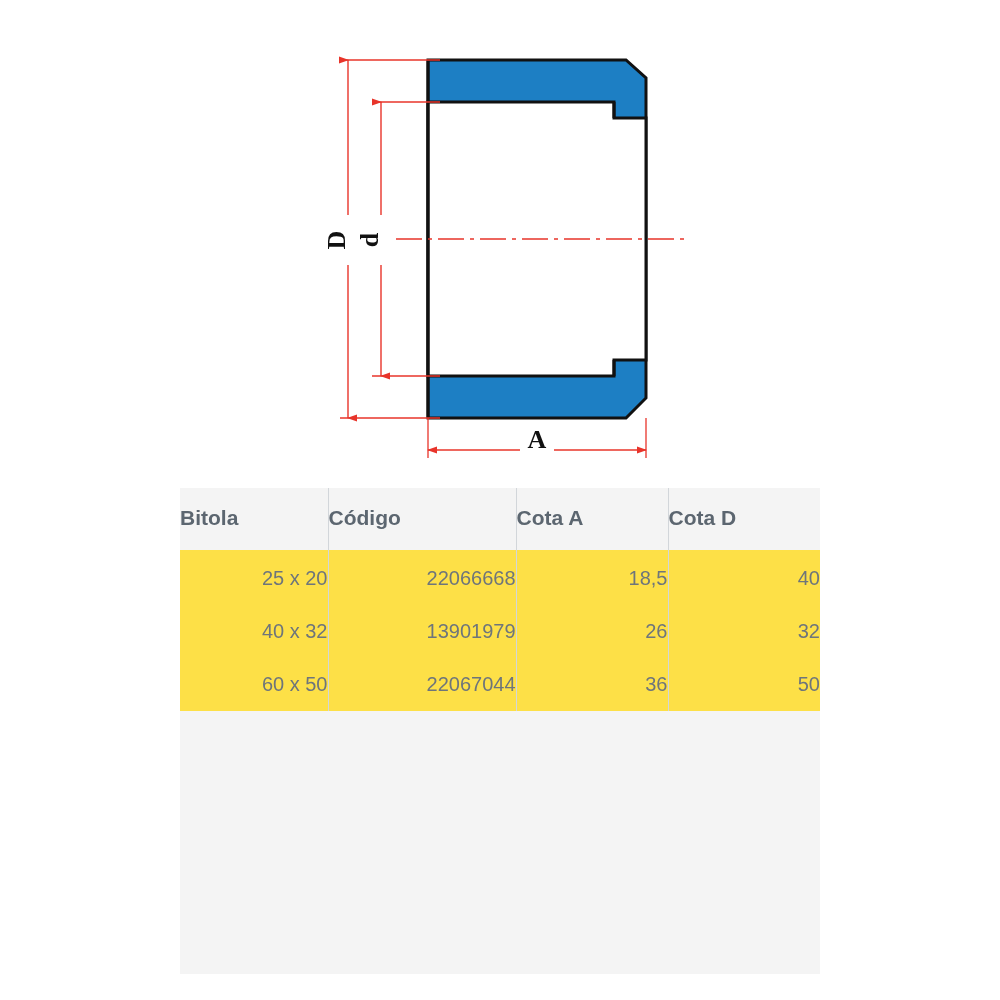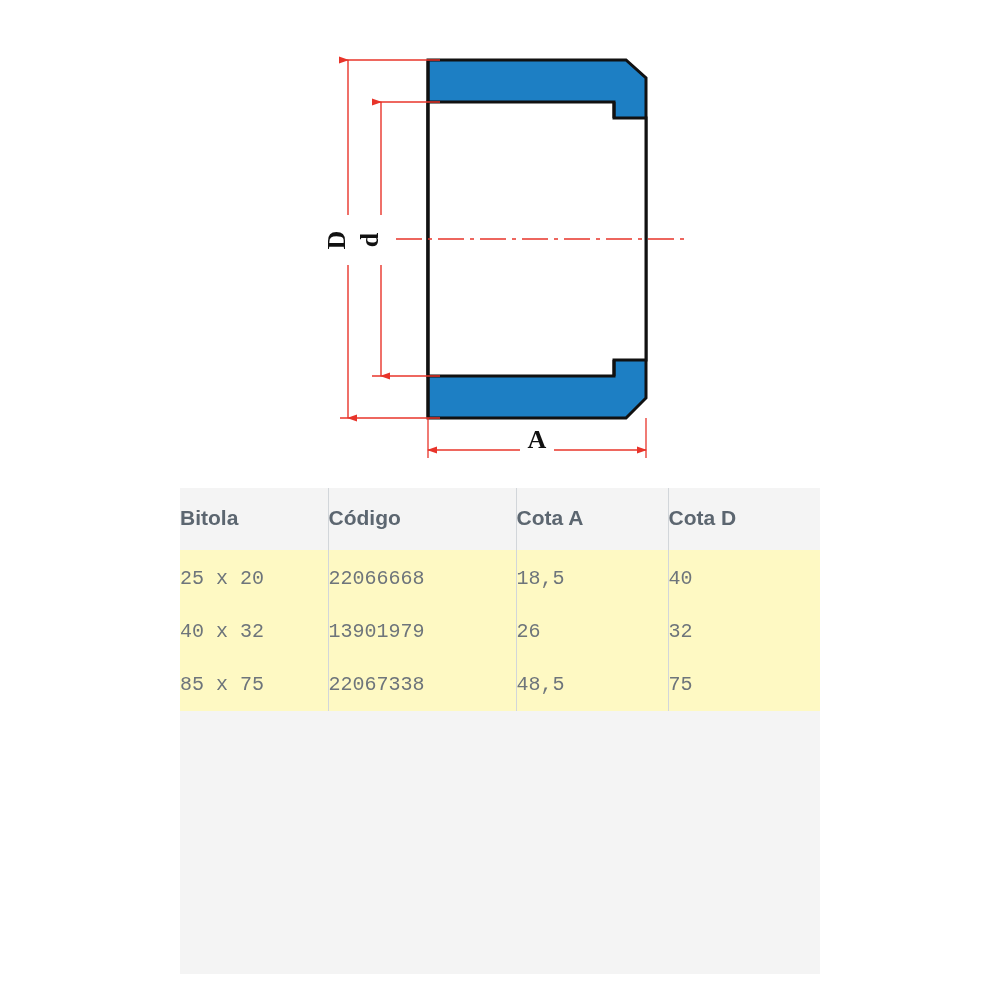--- a/index.html
+++ b/index.html
@@ -57,26 +57,26 @@
     font-weight: bold;
     color: #5c6670;
     text-align: left;
     padding: 18px 0 20px 0;
     background: #f4f4f4;
     border-right: 1px solid #d2d6da;
   }
   table.spec th:last-child { border-right: none; }
 
   table.spec td {
-    font-family: Liberation Mono, monospace;
+    font-family: Liberation Sans, sans-serif;
     font-size: 20px;
     color: #6e757b;
-    text-align: left;
+    text-align: right;
     padding: 15px 0 15px 0;
-    background: #fef9c3;
+    background: #fde047;
     border-right: 1px solid #d2d6da;
   }
   table.spec td:last-child { border-right: none; }
 
   table.spec tbody tr:first-child td { padding-top: 17px; }
 </style>
 </head>
 <body>
 
 <div id="page">
@@ -165,22 +165,22 @@
           <td>18,5</td>
           <td>40</td>
         </tr>
         <tr>
           <td>40 x 32</td>
           <td>13901979</td>
           <td>26</td>
           <td>32</td>
         </tr>
         <tr>
-          <td>85 x 75</td>
-          <td>22067338</td>
-          <td>48,5</td>
-          <td>75</td>
+          <td>60 x 50</td>
+          <td>22067044</td>
+          <td>36</td>
+          <td>50</td>
         </tr>
       </tbody>
     </table>
   </div>
 
 </div>
 
 </body></html>

